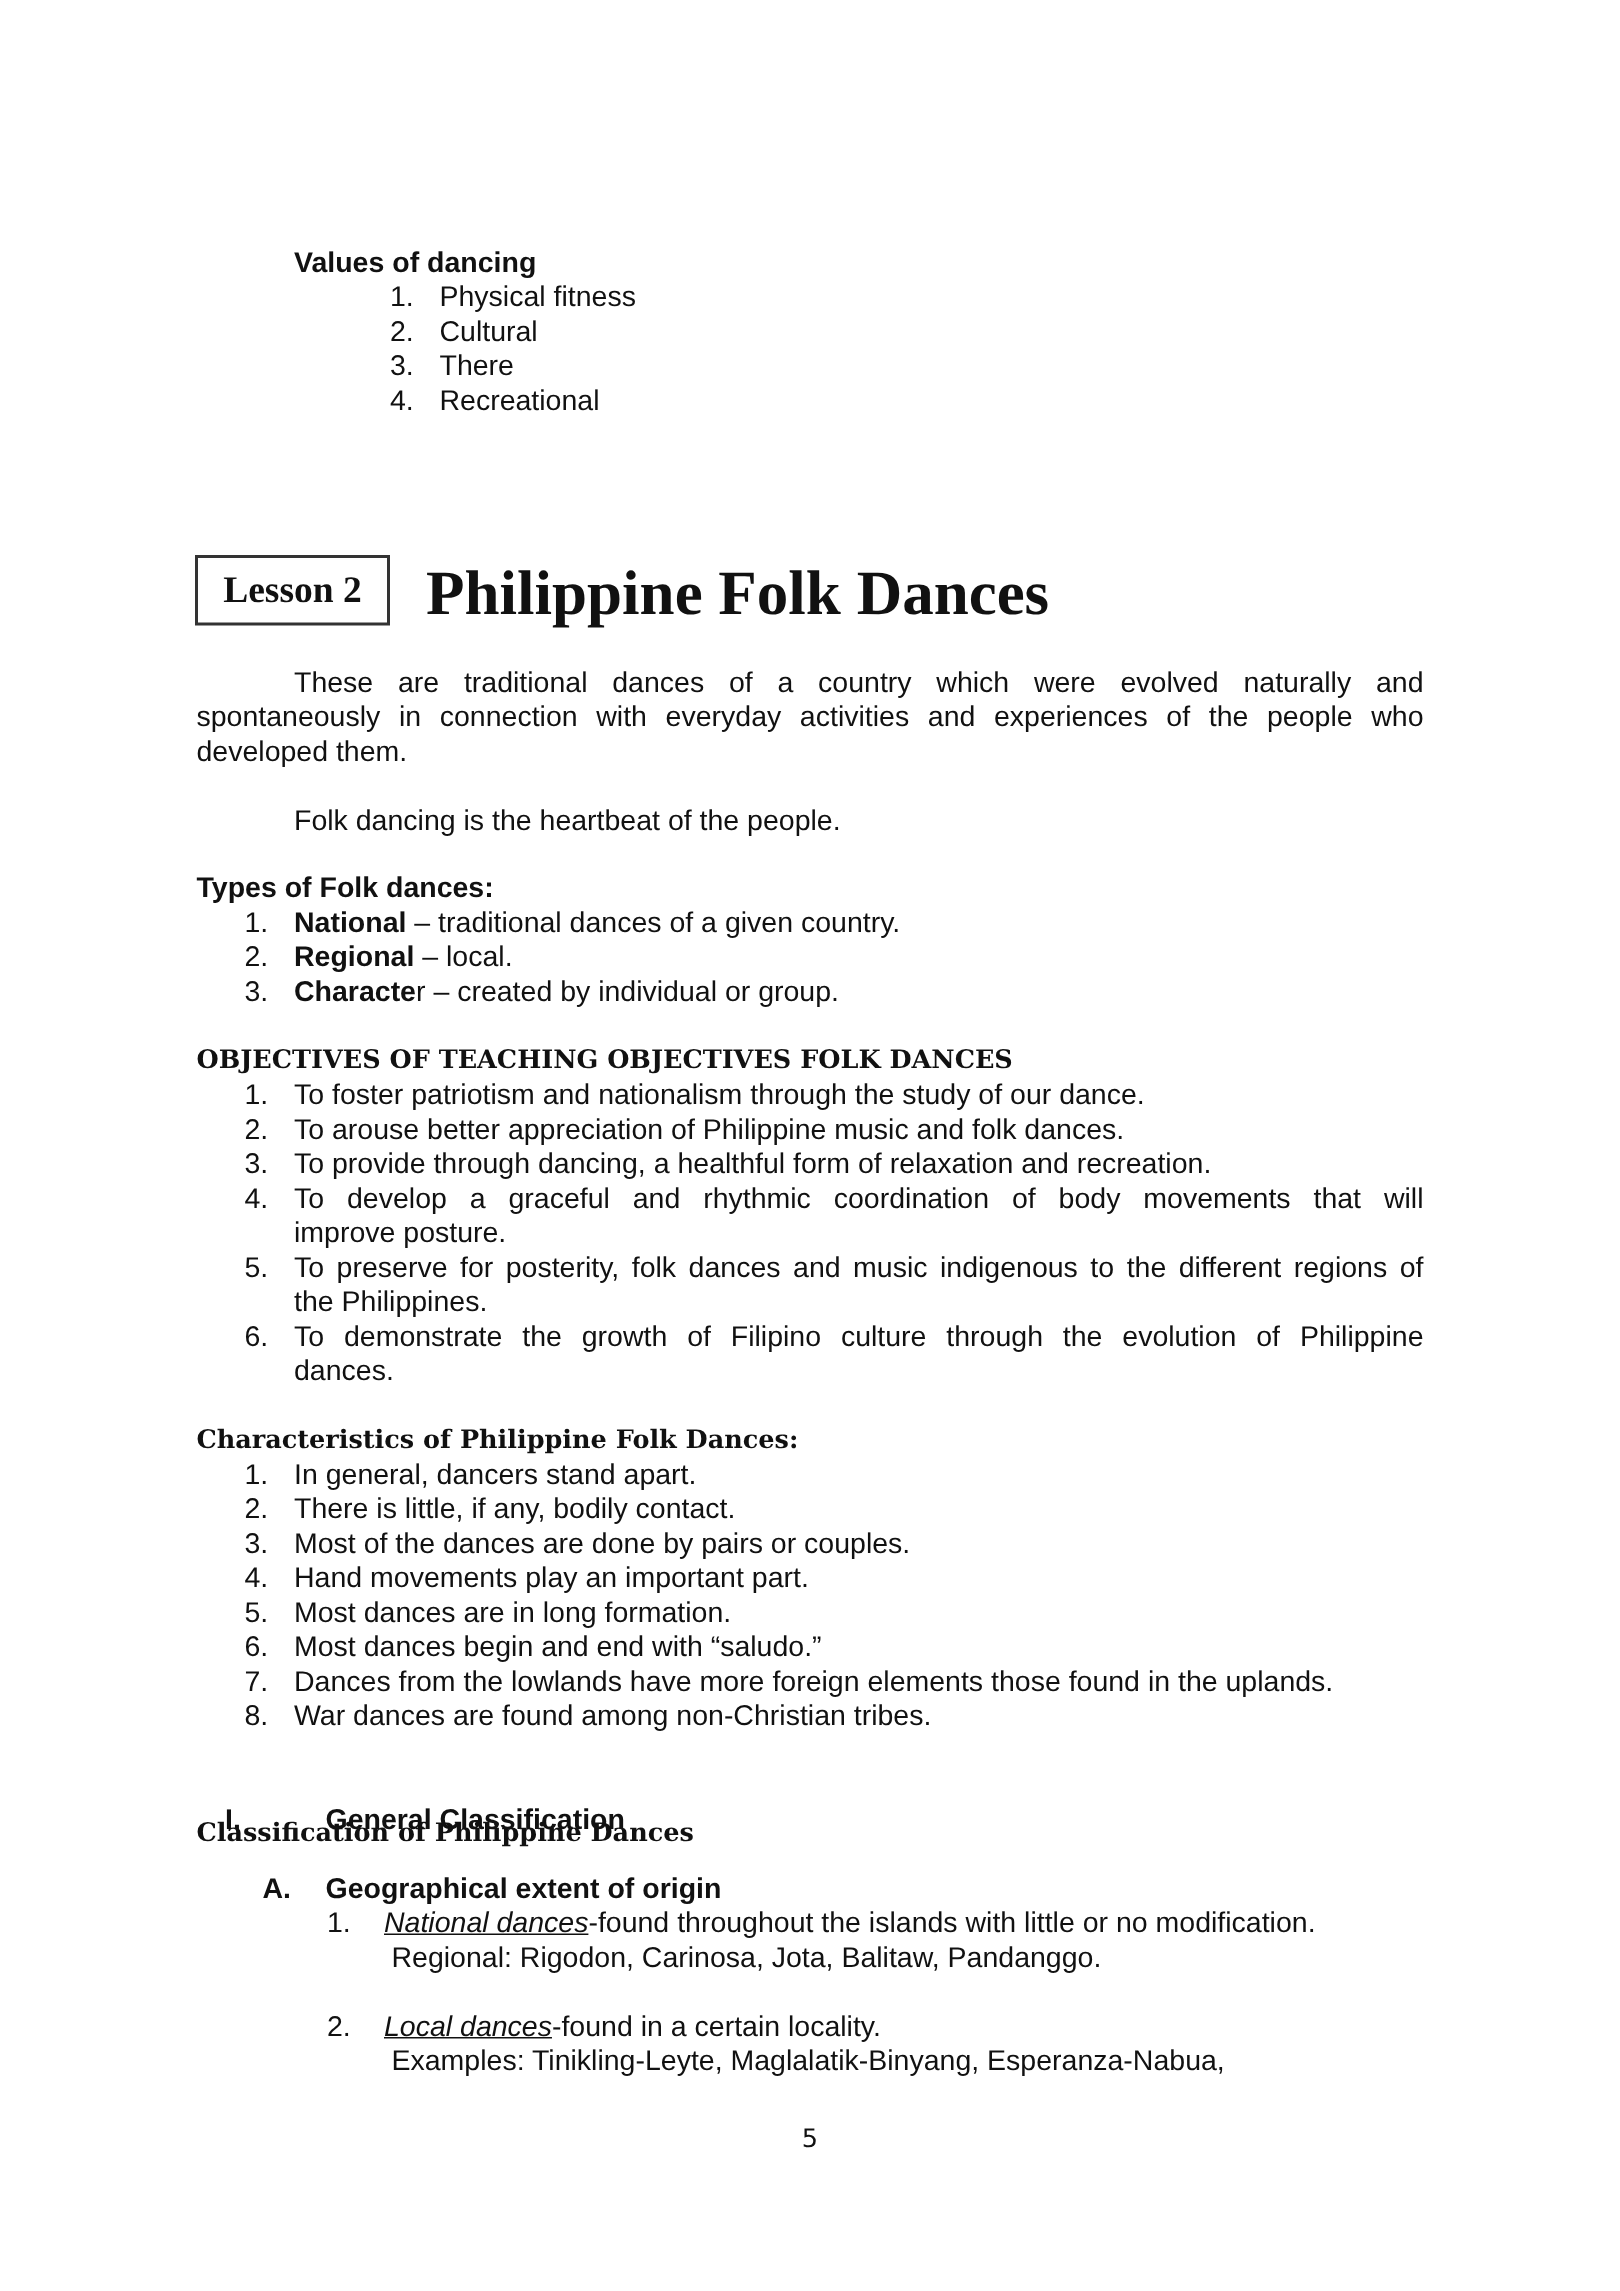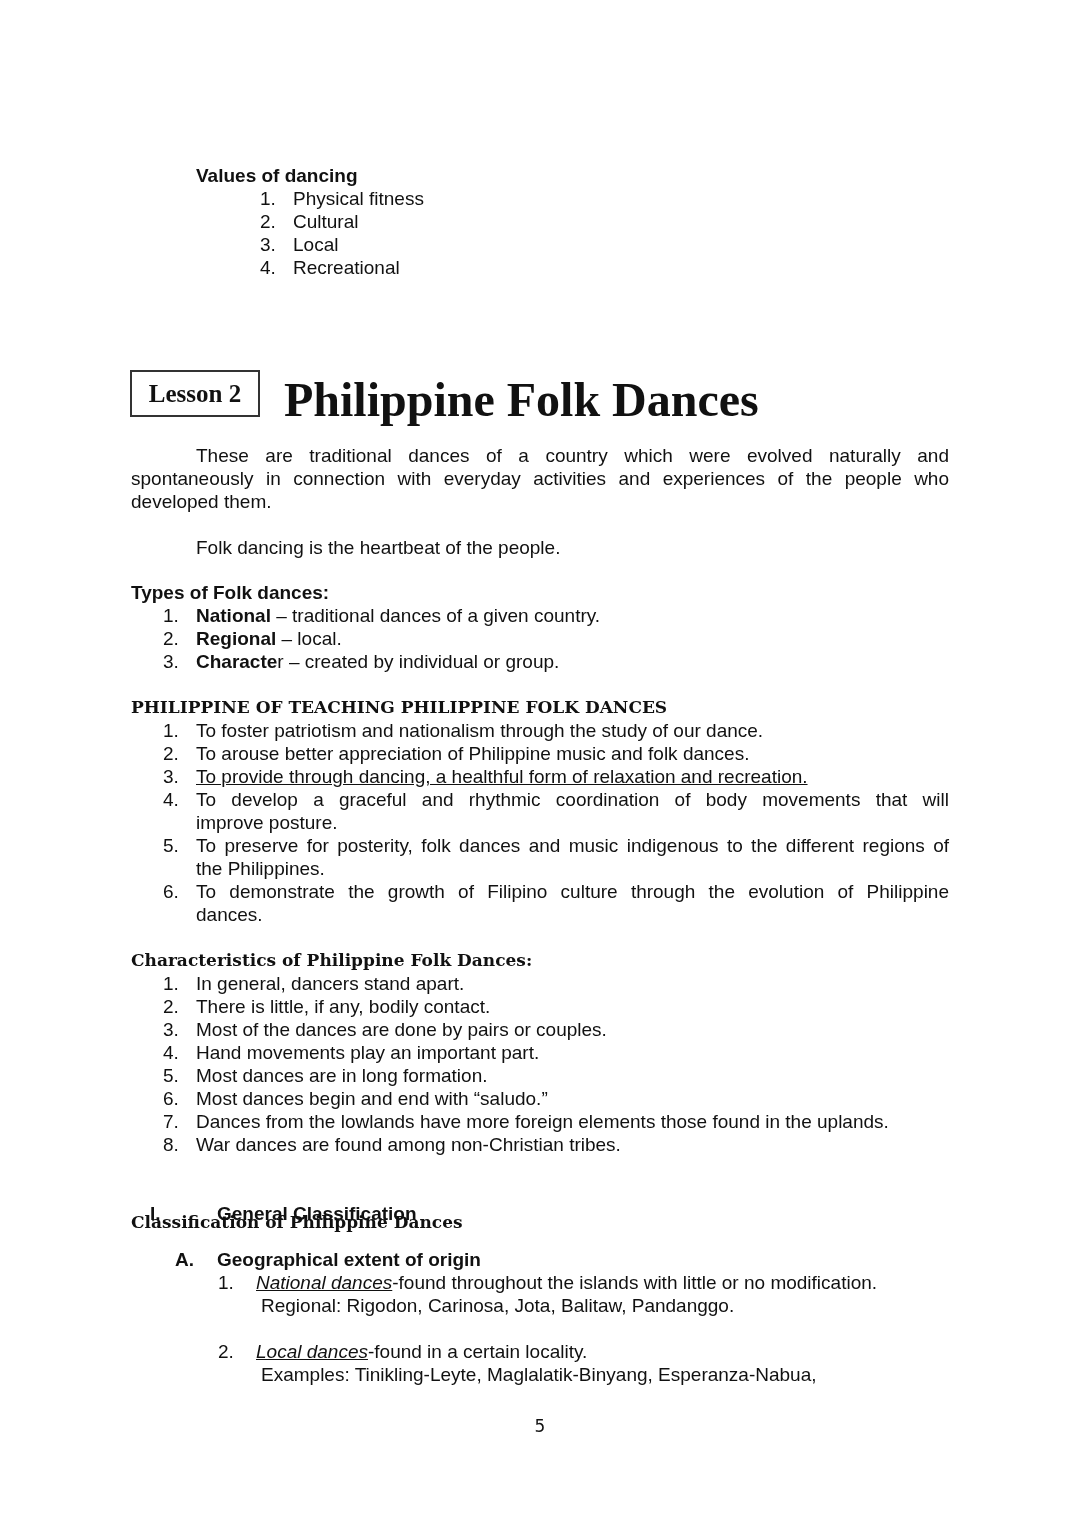--- a/index.html
+++ b/index.html
@@ -3,51 +3,51 @@
 <meta charset="utf-8">
 <style>
   html, body { margin: 0; padding: 0; background: #ffffff; }
   body { width: 1080px; height: 1527px; position: relative; overflow: hidden; color: #111; }
   .sans { font-family: "Liberation Sans", sans-serif; font-size: 19px; }
   .abs { position: absolute; white-space: nowrap; }
   .b { font-weight: bold; }
   .num { display: inline-block; width: 33px; }
   .just { text-align: justify; text-align-last: justify; white-space: normal; }
   .lesson-box { position: absolute; left: 130px; top: 370px; width: 130px; height: 47px; border: 2px solid #333; box-sizing: border-box; display: flex; align-items: center; justify-content: center; font-family: "Liberation Serif", serif; font-weight: bold; font-size: 25px; }
-  .lesson-title { position: absolute; left: 284px; top: 372px; font-family: "Liberation Serif", serif; font-weight: bold; font-size: 48px; white-space: nowrap; }
+  .lesson-title { position: absolute; left: 284px; top: 372px; font-family: "Liberation Serif", serif; font-weight: bold; font-size: 42px; white-space: nowrap; }
   .head-serif { font-family: "DejaVu Serif", serif; font-weight: bold; font-size: 17px; }
   .u-i { font-style: italic; text-decoration: underline; margin-top: 28px; }
   .page-num { position: absolute; left: 0; width: 1080px; top: 1416px; text-align: center; font-family: "DejaVu Sans", sans-serif; font-size: 17px; }
 </style>
 </head>
 <body>
 
 <div class="abs sans b" style="left:196px; top:165px;">Values of dancing</div>
 <div class="abs sans" style="left:260px; top:188px;"><span class="num">1.</span><span>Physical fitness</span></div>
 <div class="abs sans" style="left:260px; top:211px;"><span class="num">2.</span><span>Cultural</span></div>
-<div class="abs sans" style="left:260px; top:234px;"><span class="num">3.</span><span>Local</span></div>
+<div class="abs sans" style="left:260px; top:234px;"><span class="num">3.</span><span>There</span></div>
 <div class="abs sans" style="left:260px; top:257px;"><span class="num">4.</span><span>Recreational</span></div>
 
 <div class="lesson-box">Lesson 2</div>
 <div class="lesson-title">Philippine Folk Dances</div>
 
 <div class="abs sans just" style="left:196px; top:445px; width:753px;">These are traditional dances of a country which were evolved naturally and</div>
 <div class="abs sans just" style="left:131px; top:468px; width:818px;">spontaneously in connection with everyday activities and experiences of the people who</div>
 <div class="abs sans" style="left:131px; top:491px;">developed them.</div>
 <div class="abs sans" style="left:196px; top:537px;">Folk dancing is the heartbeat of the people.</div>
 
 <div class="abs sans b" style="left:131px; top:582px;">Types of Folk dances:</div>
 <div class="abs sans" style="left:163px; top:605px;"><span class="num">1.</span><span class="b">National</span><span> – traditional dances of a given country.</span></div>
 <div class="abs sans" style="left:163px; top:628px;"><span class="num">2.</span><span class="b">Regional</span><span> – local.</span></div>
 <div class="abs sans" style="left:163px; top:651px;"><span class="num">3.</span><span class="b">Characte</span><span>r – created by individual or group.</span></div>
 
-<div class="abs head-serif" style="left:131px; top:697px;">PHILIPPINE OF TEACHING PHILIPPINE FOLK DANCES</div>
+<div class="abs head-serif" style="left:131px; top:697px;">OBJECTIVES OF TEACHING OBJECTIVES FOLK DANCES</div>
 <div class="abs sans" style="left:163px; top:720px;"><span class="num">1.</span><span>To foster patriotism and nationalism through the study of our dance.</span></div>
 <div class="abs sans" style="left:163px; top:743px;"><span class="num">2.</span><span>To arouse better appreciation of Philippine music and folk dances.</span></div>
-<div class="abs sans" style="left:163px; top:766px;text-decoration:underline;"><span class="num">3.</span><span>To provide through dancing, a healthful form of relaxation and recreation.</span></div>
+<div class="abs sans" style="left:163px; top:766px;"><span class="num">3.</span><span>To provide through dancing, a healthful form of relaxation and recreation.</span></div>
 <div class="abs sans" style="left:163px; top:789px;">4.</div>
 <div class="abs sans just" style="left:196px; top:789px; width:753px;">To develop a graceful and rhythmic coordination of body movements that will</div>
 <div class="abs sans" style="left:196px; top:812px;">improve posture.</div>
 <div class="abs sans" style="left:163px; top:835px;">5.</div>
 <div class="abs sans just" style="left:196px; top:835px; width:753px;">To preserve for posterity, folk dances and music indigenous to the different regions of</div>
 <div class="abs sans" style="left:196px; top:858px;">the Philippines.</div>
 <div class="abs sans" style="left:163px; top:881px;">6.</div>
 <div class="abs sans just" style="left:196px; top:881px; width:753px;">To demonstrate the growth of Filipino culture through the evolution of Philippine</div>
 <div class="abs sans" style="left:196px; top:904px;">dances.</div>
 

